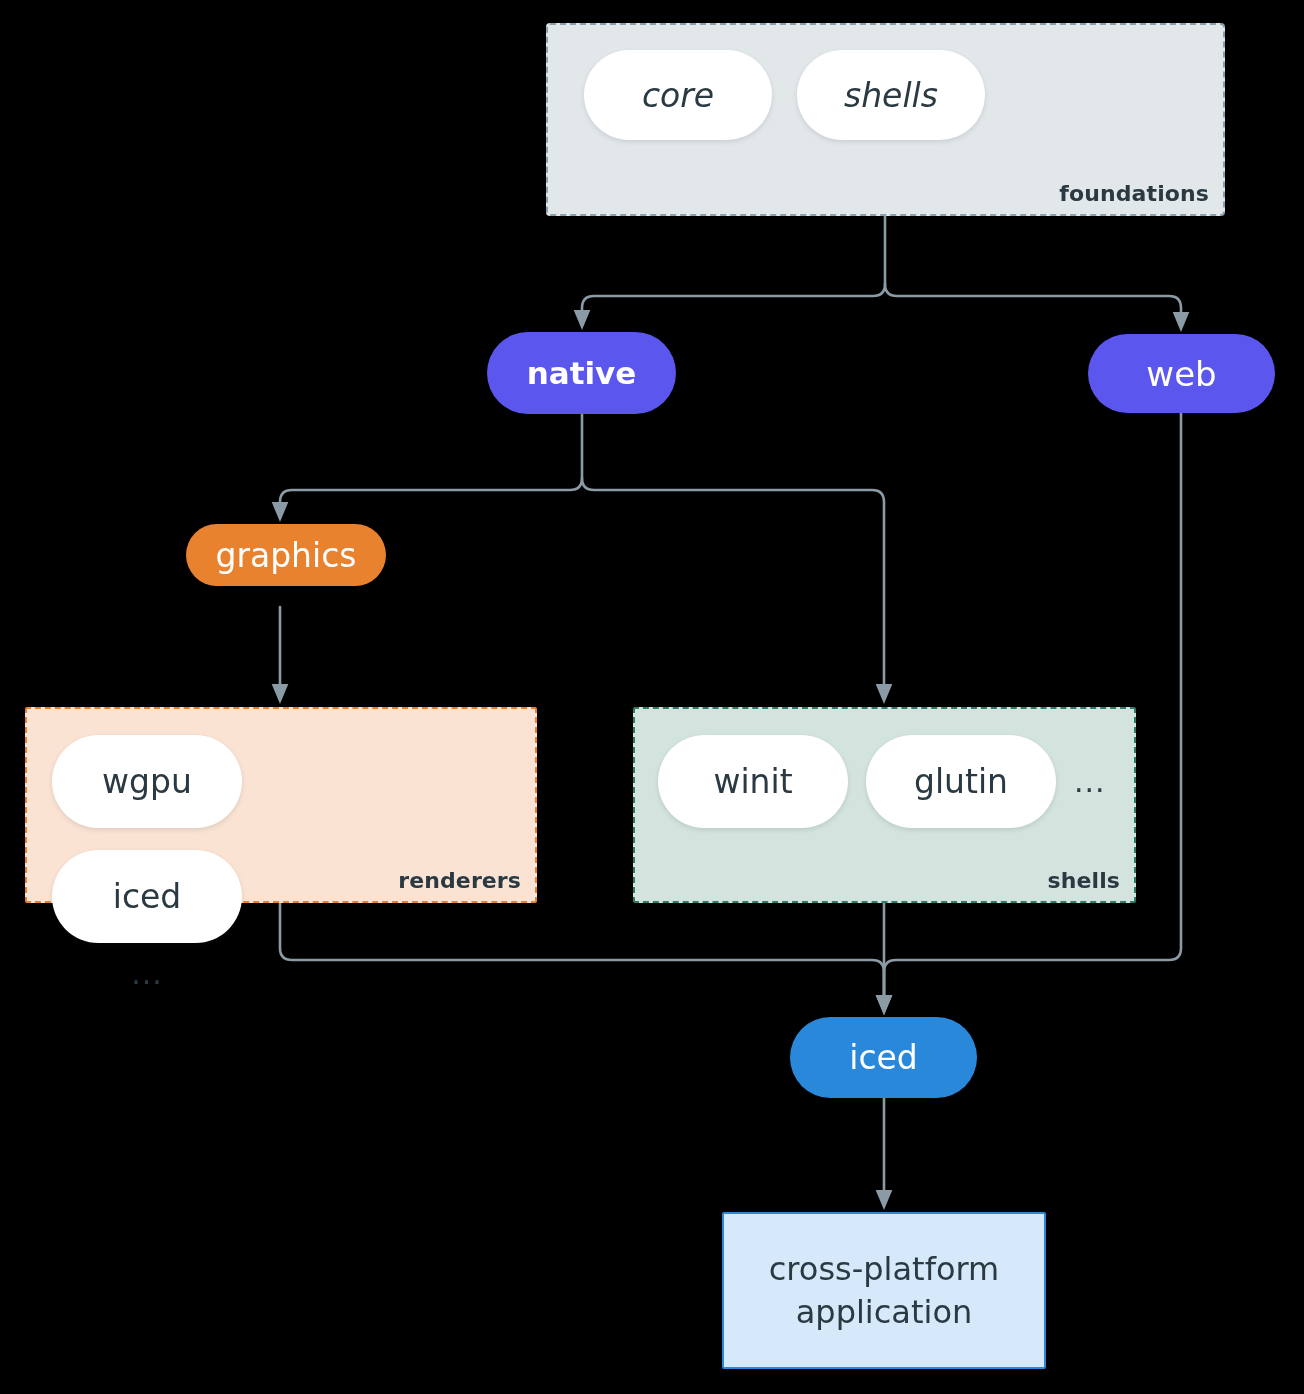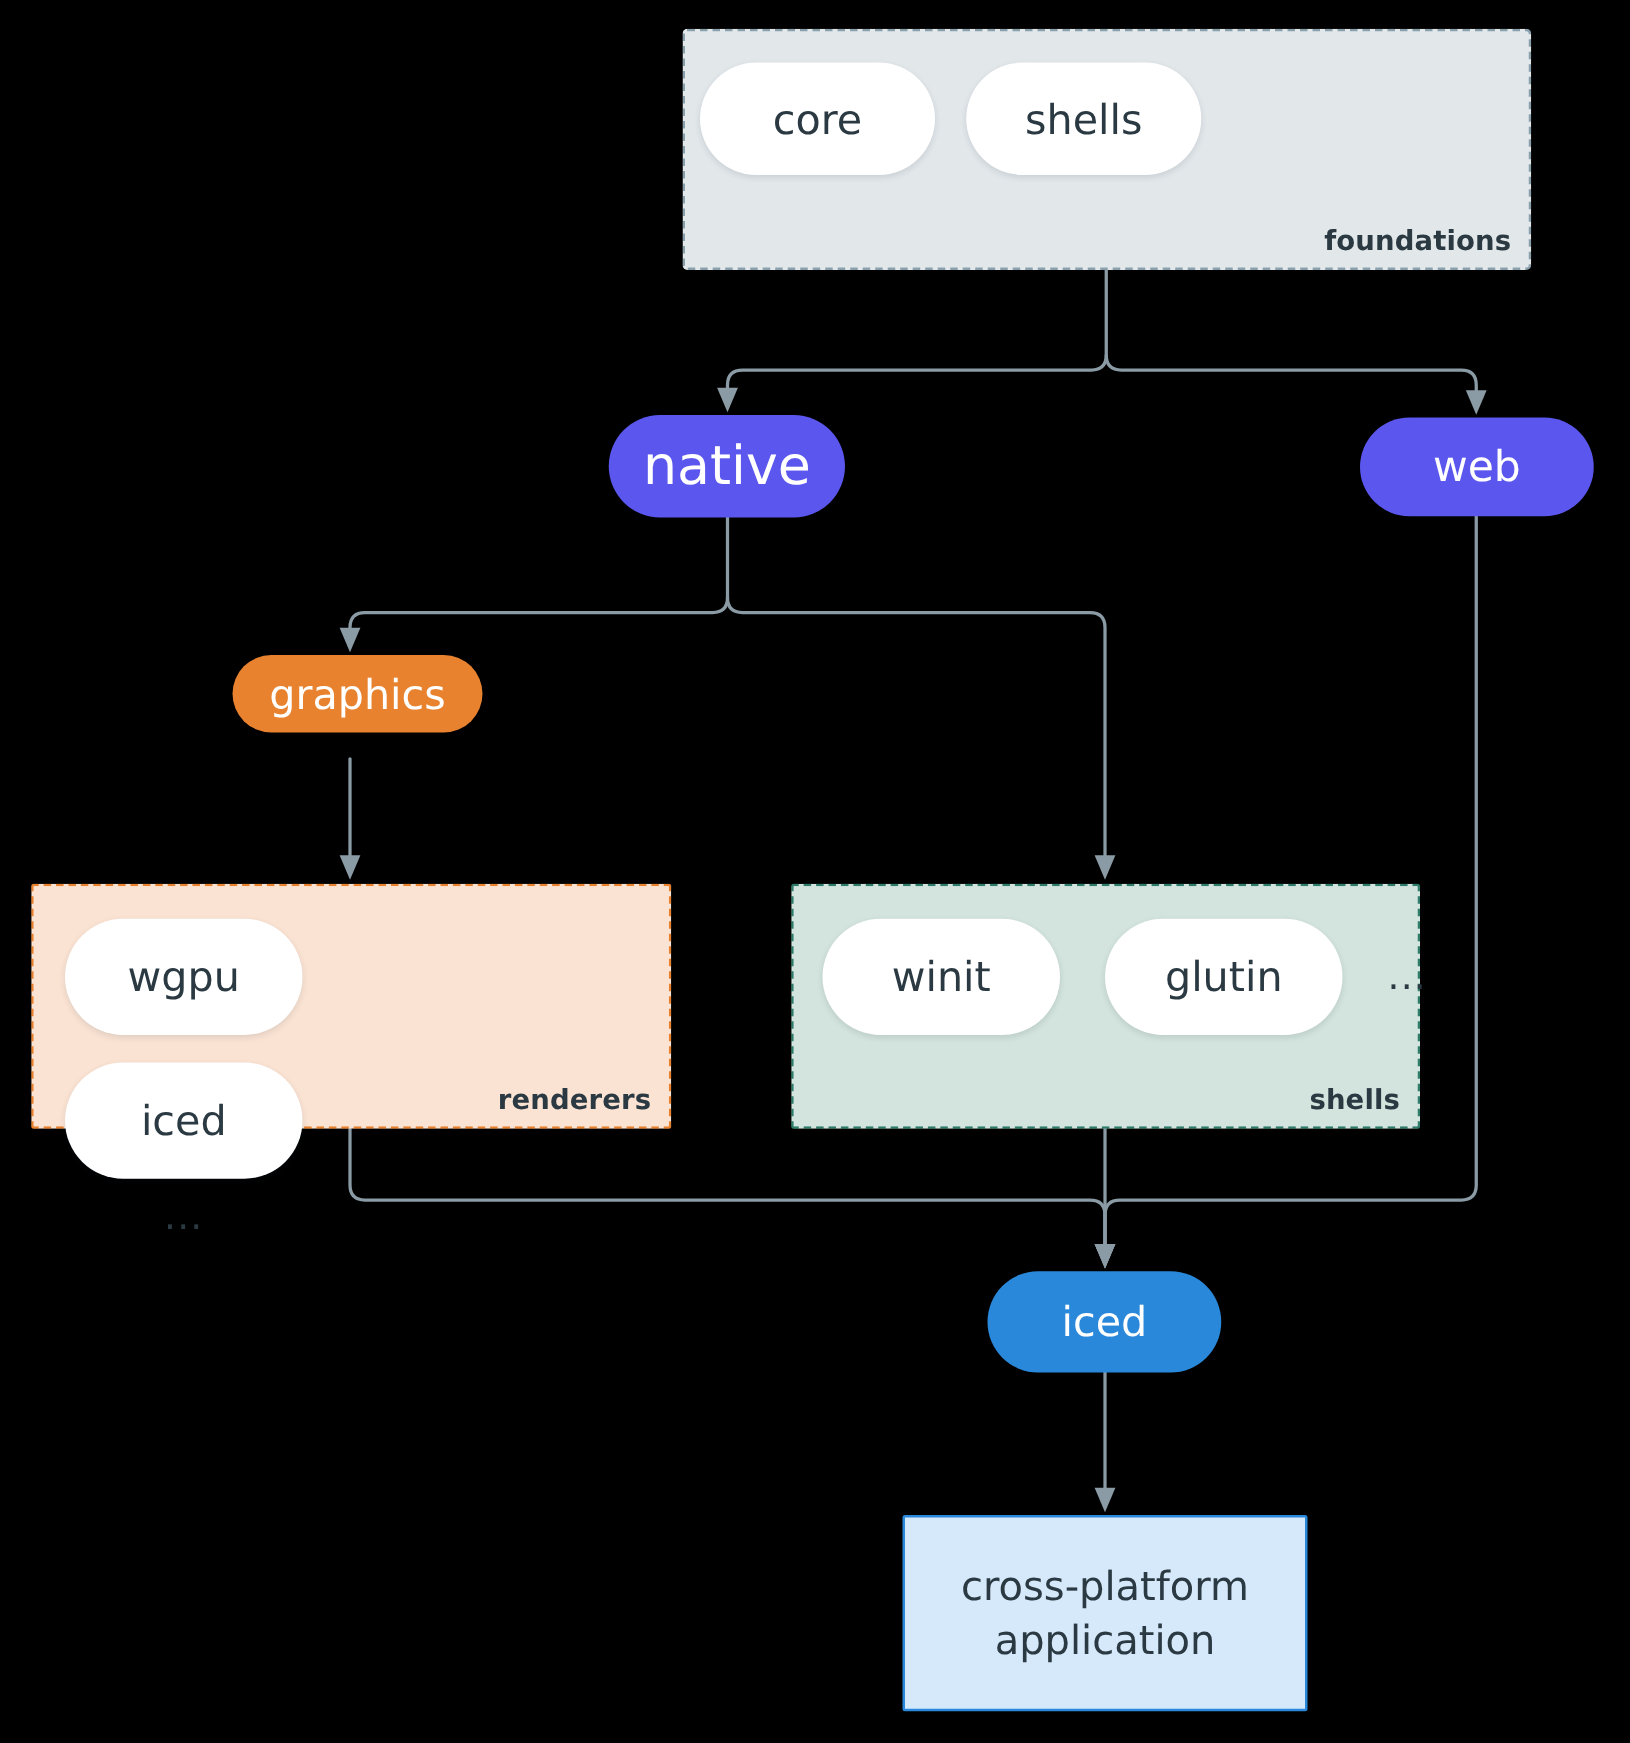--- a/index.html
+++ b/index.html
@@ -90,45 +90,46 @@
     line-height: 1.32;
   }
 
   
   #group-foundations {
     left: 546px; top: 23px; width: 679px; height: 193px;
     background: #e2e7ea;
     border-color: #8aa0ad;
     border-radius: 4px;
   }
-  #group-foundations .group-items { left: 12px; top: 25px; gap: 25px; }
+  #group-foundations .group-items { left: 36px; top: 25px; gap: 25px; font-style: italic; }
   #group-foundations .leaf { width: 188px; height: 90px; font-size: 33px; }
 
   #group-renderers {
     left: 25px; top: 707px; width: 512px; height: 196px;
     background: #fbe3d3;
     border-color: #e8822f;
     border-radius: 2px;
   }
   #group-renderers .group-items { left: 25px; top: 26px; gap: 22px; flex-direction: column; }
   #group-renderers .leaf { width: 190px; height: 93px; font-size: 33px; }
 
   #group-shells {
     left: 633px; top: 707px; width: 503px; height: 196px;
     background: #d3e3dd;
     border-color: #2e7d6b;
     border-radius: 2px;
   }
-  #group-shells .group-items { left: 23px; top: 26px; gap: 36px; }
+  #group-shells .group-items { left: 23px; top: 26px; gap: 18px; }
   #group-shells .leaf { width: 190px; height: 93px; font-size: 33px; }
 
   #node-native {
     left: 487px; top: 332px; width: 189px; height: 82px;
     background: #5b57ee;
-    font-size: 43px;
+    font-size: 31px;
+    font-weight: bold;
   }
   #node-web {
     left: 1088px; top: 334px; width: 187px; height: 79px;
     background: #5b57ee;
     font-size: 34px;
   }
   #node-graphics {
     left: 186px; top: 524px; width: 200px; height: 62px;
     background: #e8822f;
     font-size: 33px;

